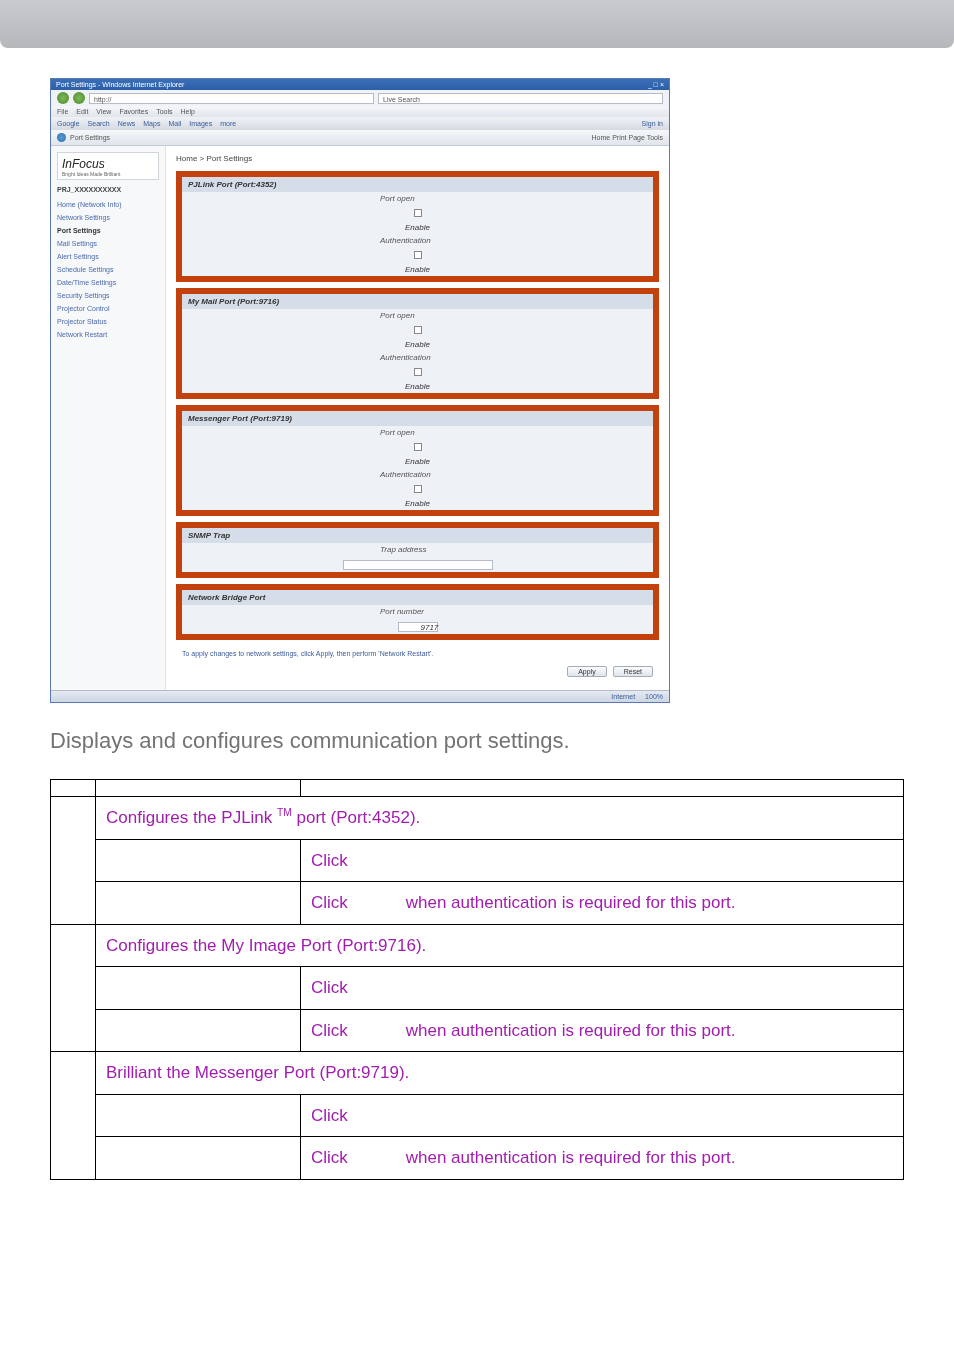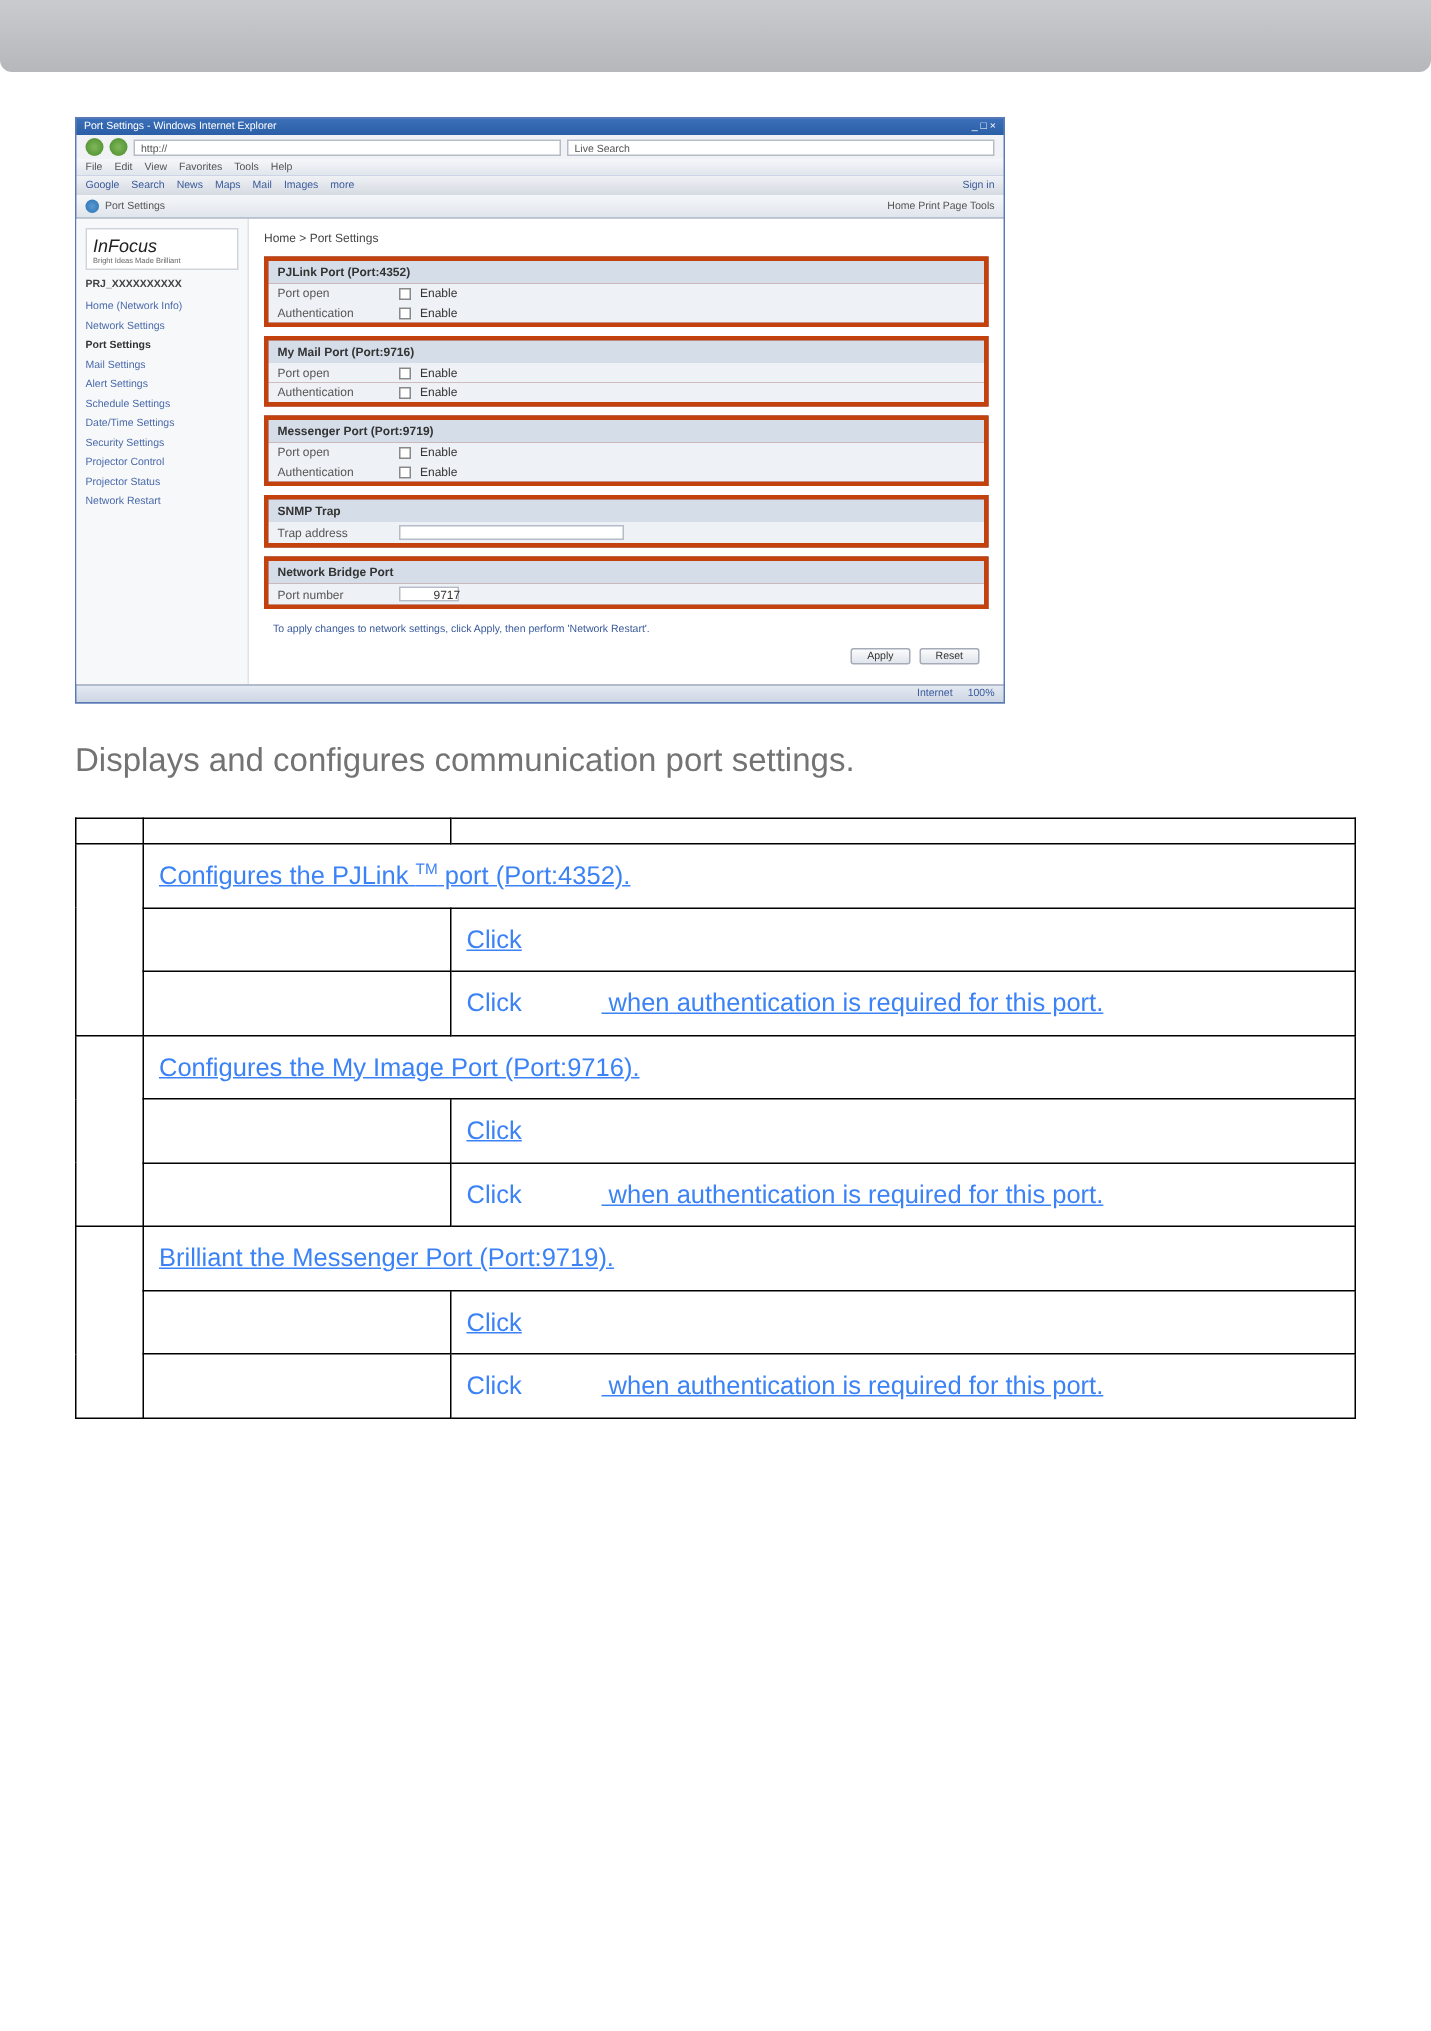--- a/index.html
+++ b/index.html
@@ -141,36 +141,38 @@
       padding: 8px 10px;
       font-size: 8px;
       color: #333;
     }
     .panel-crumb {
       font-size: 8px;
       color: #444;
       margin-bottom: 8px;
     }
     .port-section {
-      background: #7f1d1d;
-      border: 3px solid #c2410c;
+      background: #f9a8d4;
+      border: 6px solid #c2410c;
       margin-bottom: 6px;
+      font-style: italic;
     }
     .port-section-title {
       font-weight: bold;
       padding: 3px 6px;
       background: #d5dde8;
       font-size: 8px;
     }
     .port-row {
       display: flex;
       align-items: center;
       padding: 2px 6px;
       gap: 6px;
       background: #eef1f6;
+      flex-direction: column;
     }
     .port-row .label {
       width: 75px;
       color: #555;
     }
     .port-row .chk {
       width: 8px; height: 8px;
       border: 1px solid #888;
       background: #fff;
       display: inline-block;
@@ -214,22 +216,21 @@
     }
     .caption-text {
       font-size: 22px;
       color: #737373;
       margin-bottom: 25px;
     }
     .config-table {
       width: 100%;
       border-collapse: collapse;
       font-size: 17px;
-      color: #3b82f6;
-      text-decoration: underline;
+      color: #a21caf;
     }
     .config-table td {
       border: 1px solid #000;
       padding: 8px 10px;
       vertical-align: top;
     }
     .config-table .col-head {
       width: 45px;
     }
     .config-table .col-sub {

